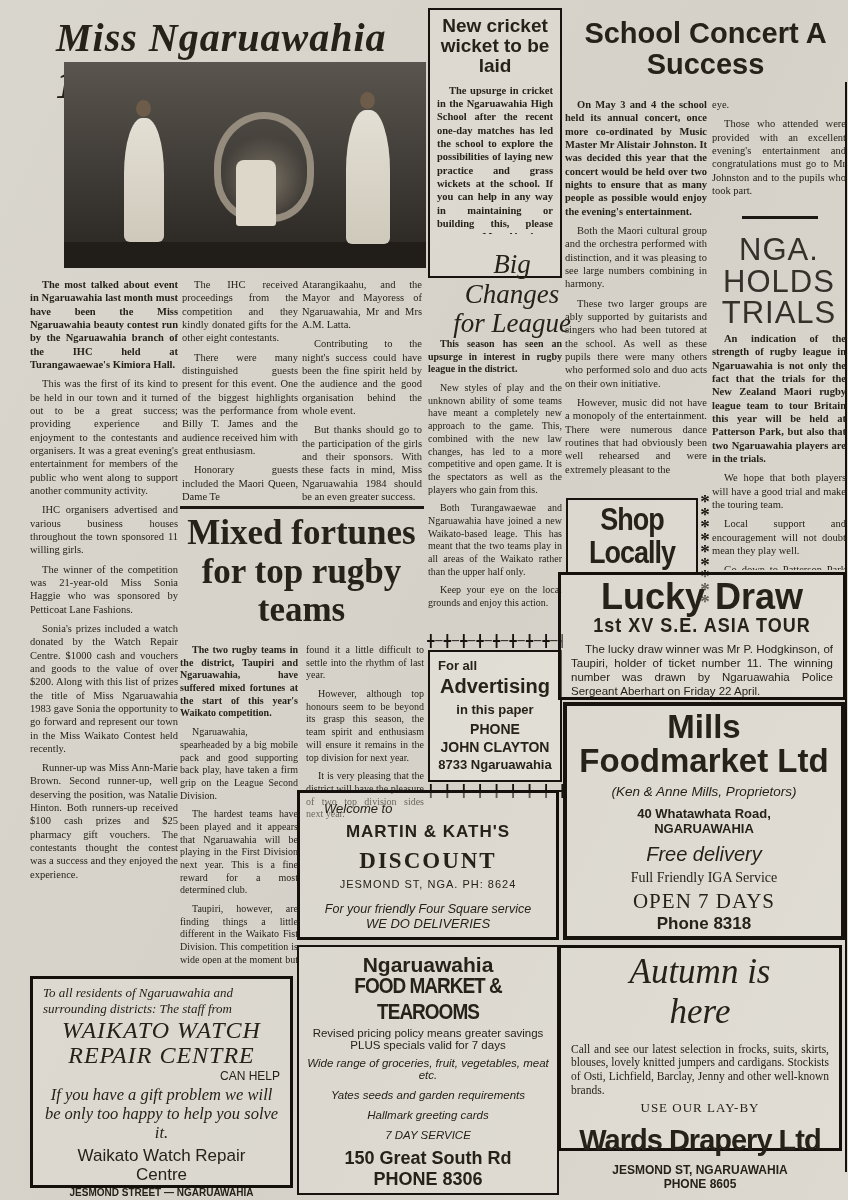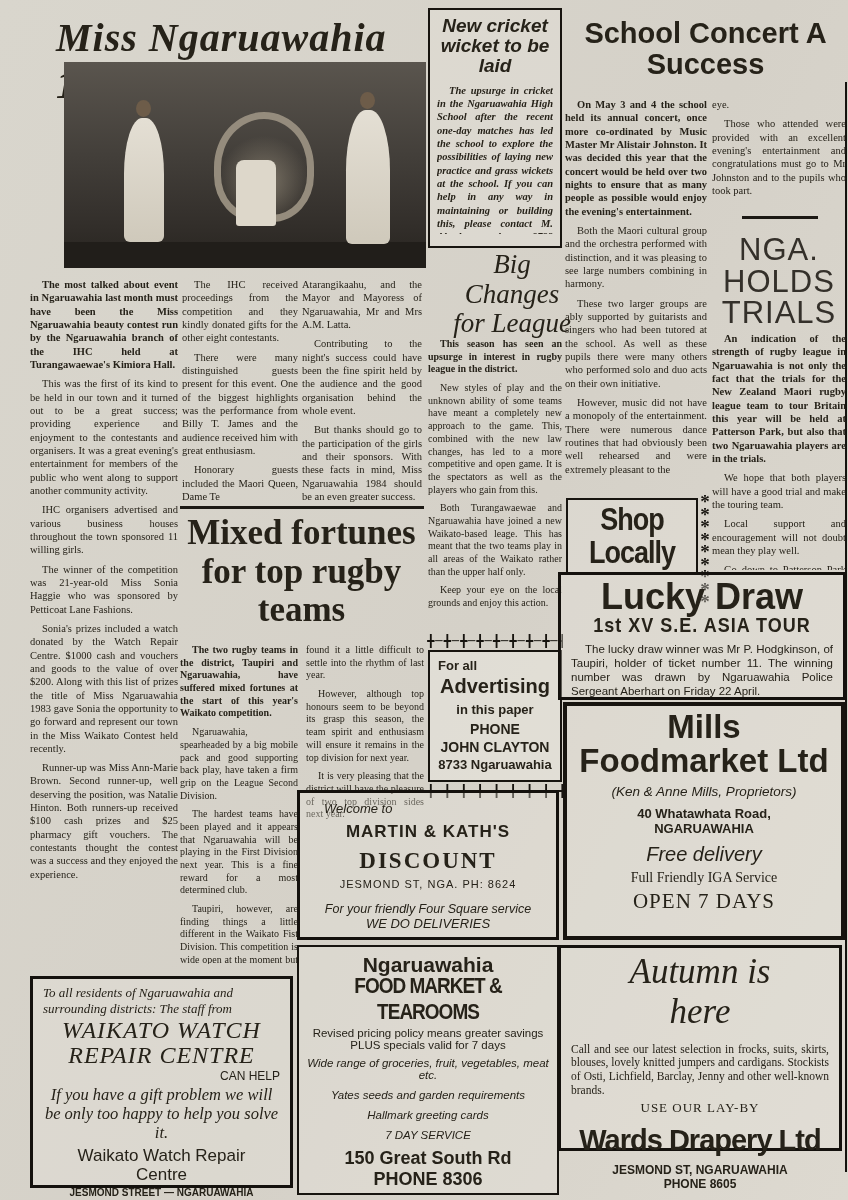--- a/index.html
+++ b/index.html
@@ -88,21 +88,21 @@
       <p>Ngaruawahia, spearheaded by a big mobile pack and good supporting back play, have taken a firm grip on the League Second Division.</p>
       <p>The hardest teams have been played and it appears that Ngaruawahia will be playing in the First Division next year. This is a fine reward for a most determined club.</p>
       <p>Taupiri, however, are finding things a little different in the Waikato Fist Division. This competition is wide open at the moment but Taupiri, with retirements, injuries and players leaving the district, has</p>
     </div>
   <div class="abs col cont" style="left:306px;top:644px;width:118px;height:320px;font-size:10px;">
       <p>found it a little difficult to settle into the rhythm of last year.</p>
       <p>However, although top honours seem to be beyond its grasp this season, the team spirit and enthusiasm will ensure it remains in the top division for next year.</p>
       <p>It is very pleasing that the district will have the pleasure of two top division sides next year.</p>
     </div>
 
-  <div class="abs box" style="left:428px;top:8px;width:134px;height:240px;padding:6px 7px;font-style:italic;">
+  <div class="abs box" style="left:428px;top:8px;width:134px;height:270px;padding:6px 7px;">
     <div class="cricket-hl sans ctr pre">New cricket
 wicket to be
 laid</div>
     <div class="col bold-first" style="margin-top:8px;height:150px;">
         <p>The upsurge in cricket in the Ngaruawahia High School after the recent one-day matches has led the school to explore the possibilities of laying new practice and grass wickets at the school. If you can help in any way in maintaining or building this, please contact M. Abraham, phone 8733 Ngaruawahia.</p>
       </div>
   </div>
 
   <div class="abs league-hl serif ctr pre" style="left:445px;top:250px;width:134px;">Big
 Changes
@@ -203,20 +203,21 @@
 
   <div class="abs box" style="left:563px;top:702px;width:282px;height:238px;border-width:4px;padding:4px 10px;">
     <div class="b ctr sans pre" style="font-size:33px;line-height:1.04;">Mills
 Foodmarket Ltd</div>
     <div class="it ctr sans" style="font-size:13.5px;margin-top:5px;">(Ken &amp; Anne Mills, Proprietors)</div>
     <div class="b ctr sans" style="font-size:13px;margin-top:7px;">40 Whatawhata Road,</div>
     <div class="b ctr sans" style="font-size:13px;">NGARUAWAHIA</div>
     <div class="it ctr sans" style="font-size:20px;margin-top:7px;">Free delivery</div>
     <div class="ctr serif" style="font-size:14px;margin-top:4px;">Full Friendly IGA Service</div>
     <div class="ctr serif" style="font-size:21px;margin-top:3px;letter-spacing:1px;">OPEN 7 DAYS</div>
+    <div class="b ctr sans" style="font-size:17px;">Phone 8318</div>
   </div>
 
   <div class="abs box thickbox serif" style="left:558px;top:945px;width:284px;height:206px;padding:4px 10px;">
     <div class="it ctr pre" style="font-size:35px;line-height:1.15;">Autumn is
 here</div>
     <div style="font-size:11.5px;line-height:1.2;margin-top:10px;text-align:justify;">Call and see our latest selection in frocks, suits, skirts, blouses, lovely knitted jumpers and cardigans. Stockists of Osti, Lichfield, Barclay, Jenny and other well-known brands.</div>
     <div class="ctr" style="font-size:13px;letter-spacing:1px;margin-top:2px;">USE OUR LAY-BY</div>
     <div class="b ctr sans" style="font-size:29px;margin-top:8px;letter-spacing:-1px;">Wards Drapery Ltd</div>
     <div class="b ctr sans" style="font-size:12px;margin-top:6px;text-align:center;">JESMOND ST, NGARUAWAHIA</div>
     <div class="b ctr sans" style="font-size:12px;">PHONE 8605</div>

